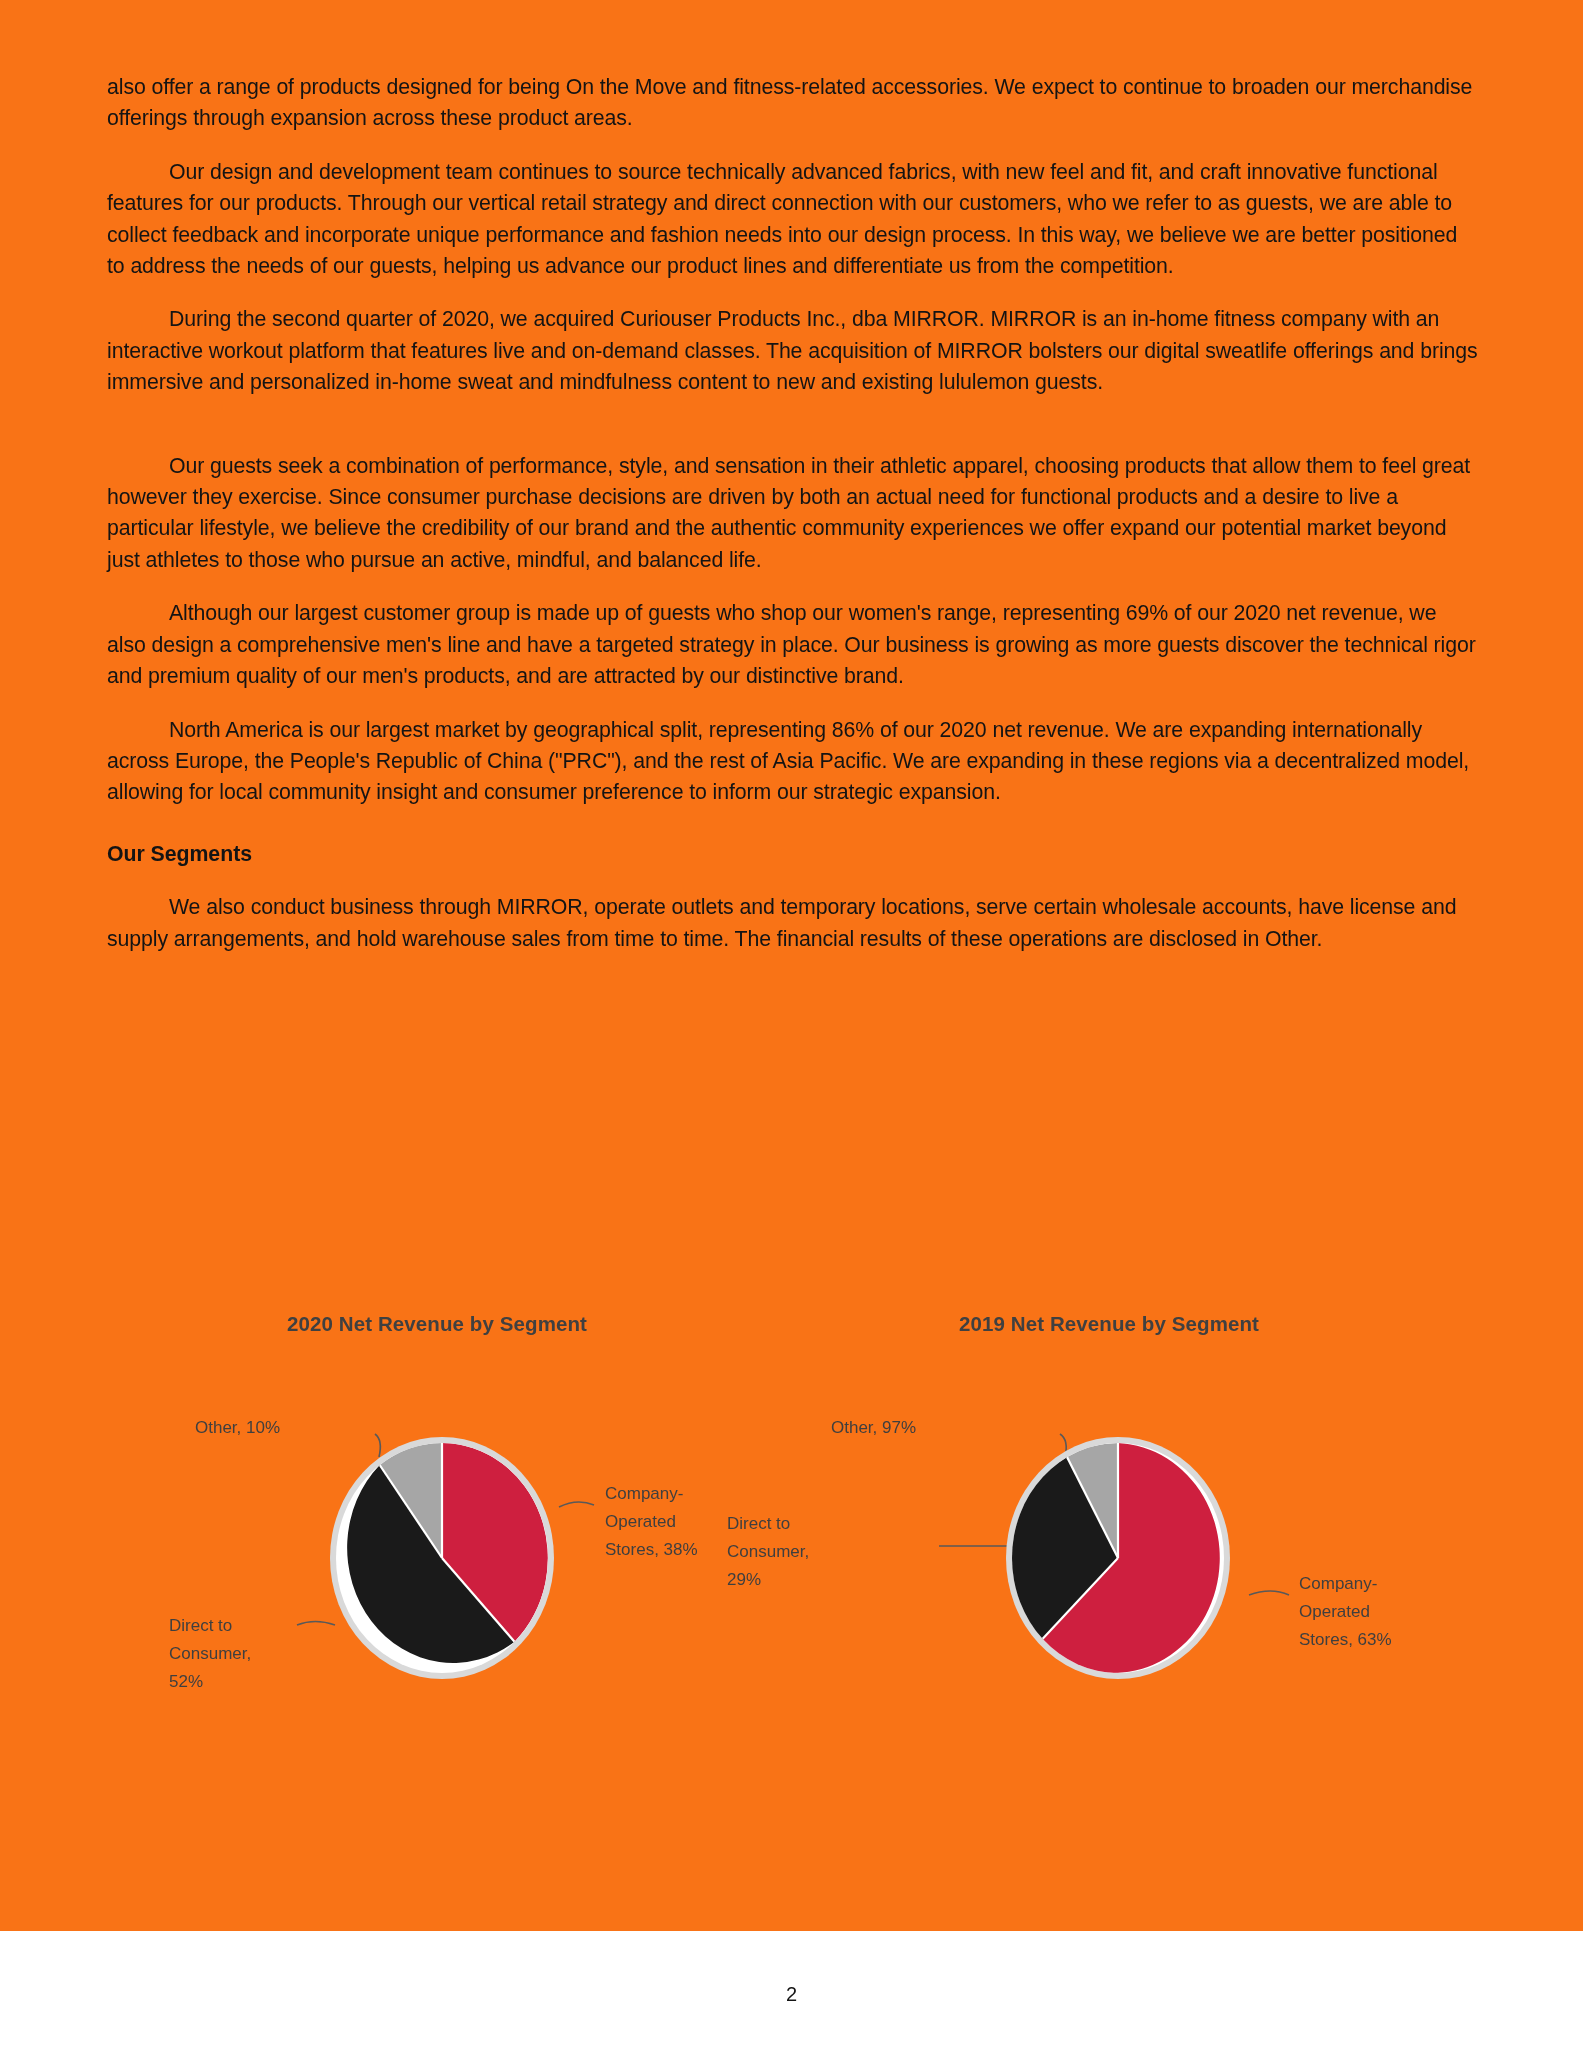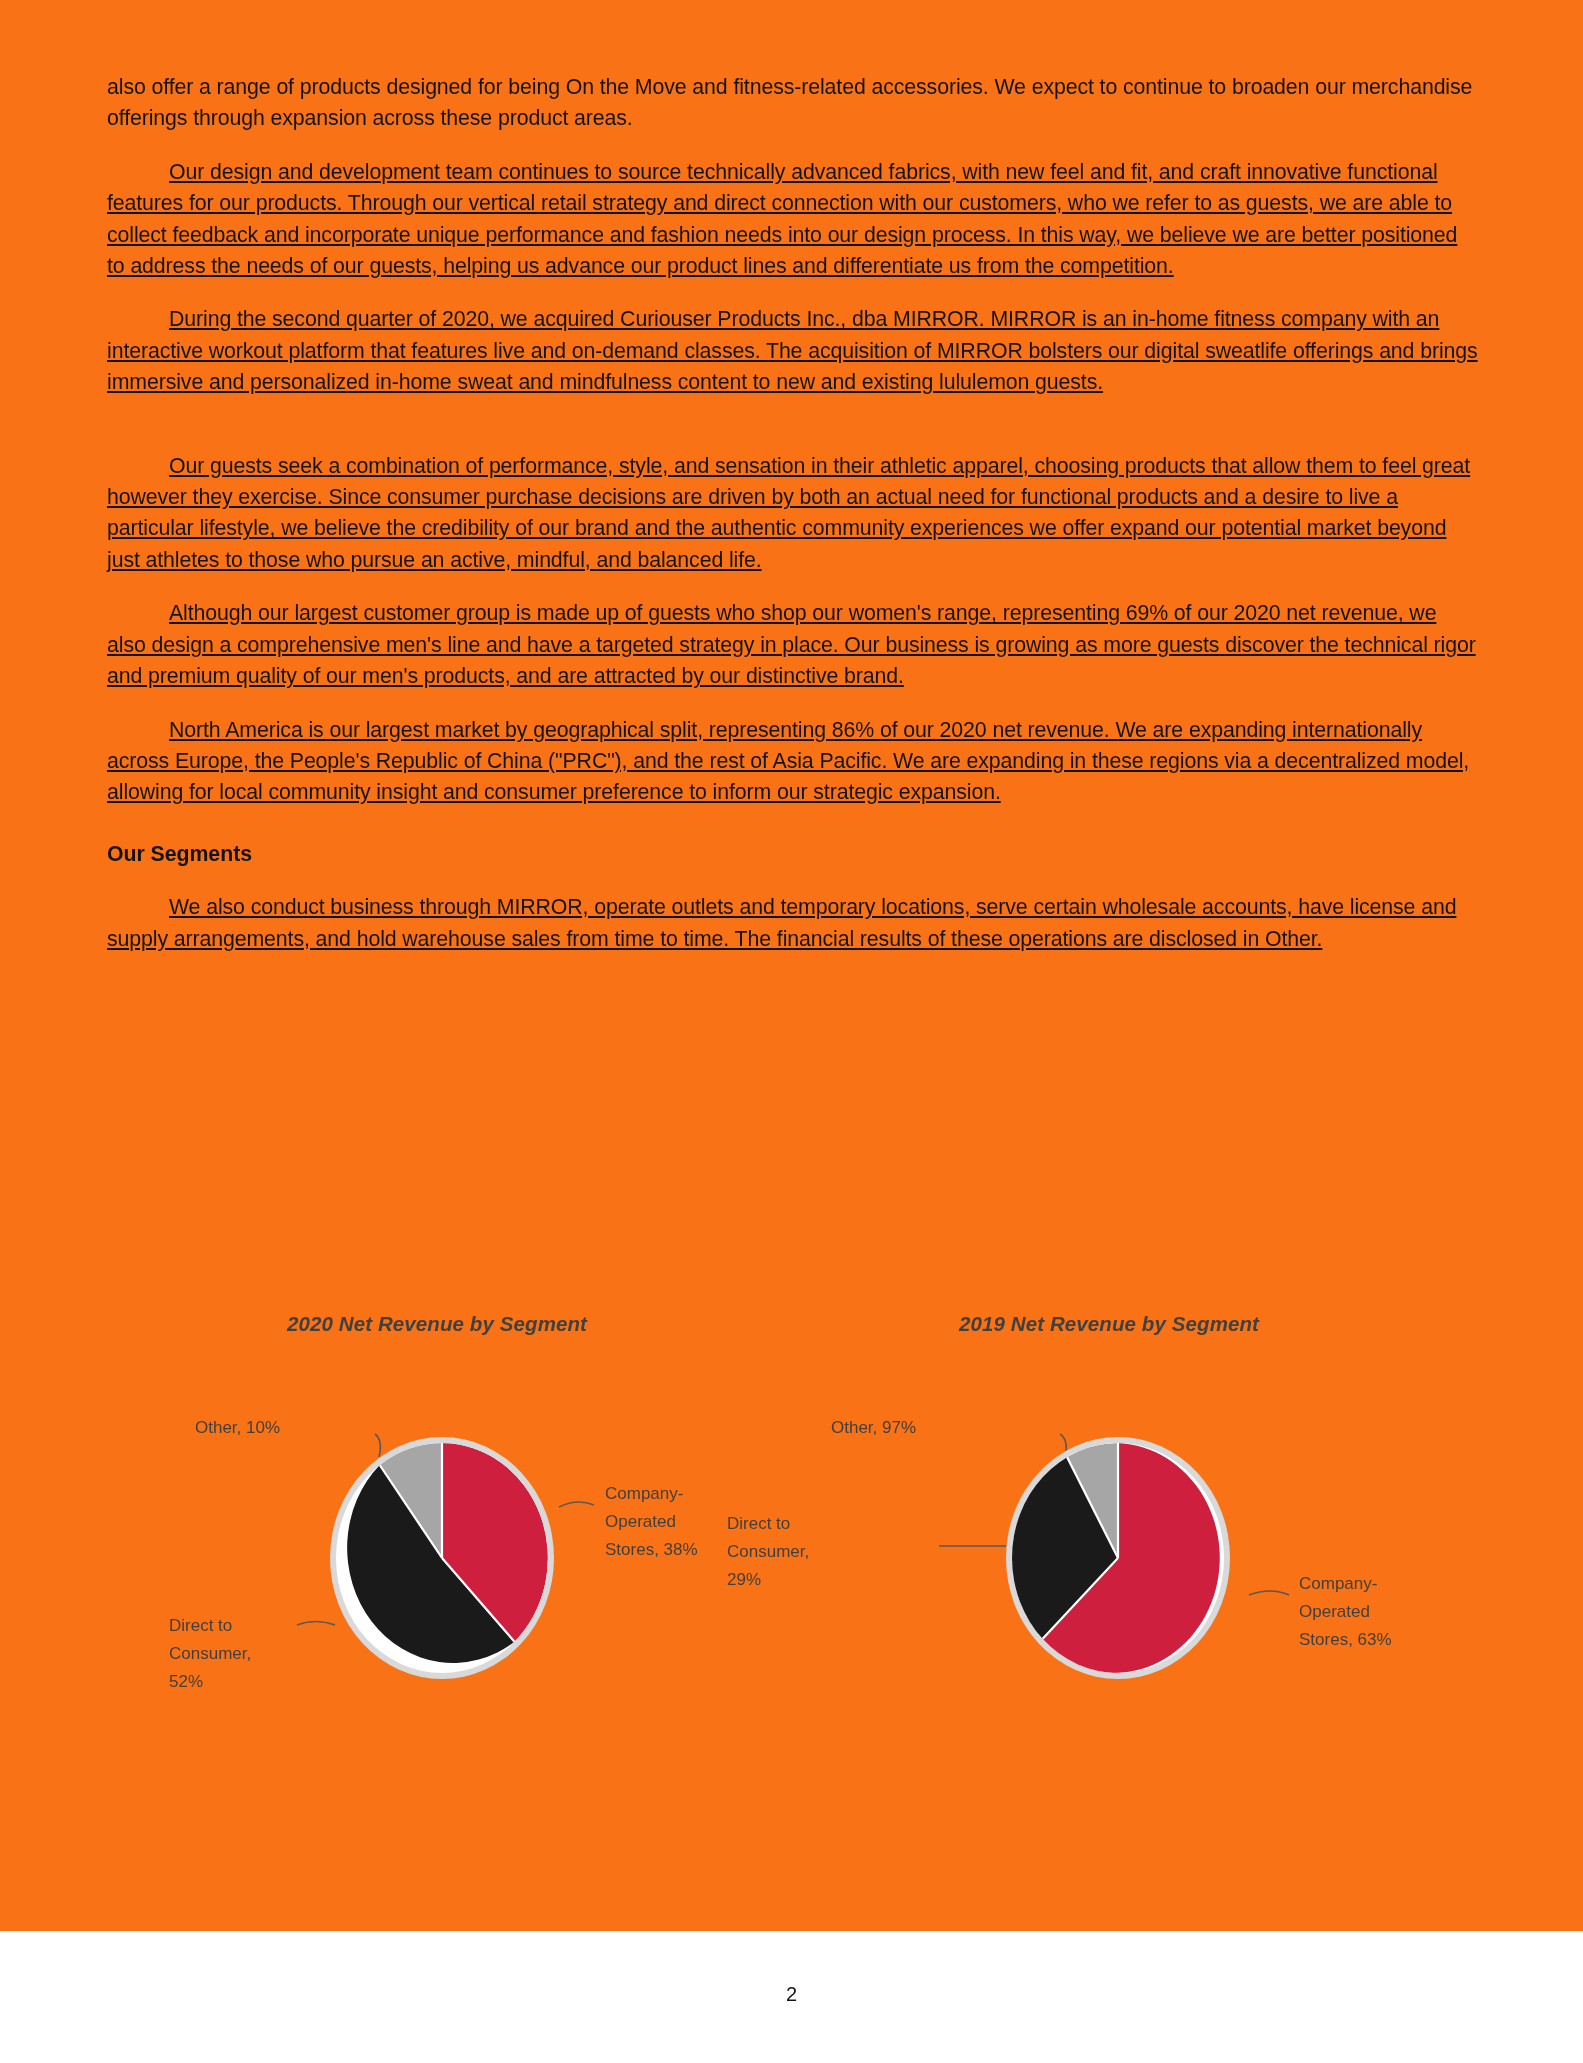--- a/index.html
+++ b/index.html
@@ -34,21 +34,20 @@
     line-height: 31.4px;
     color: #141414;
     text-align: left;
     letter-spacing: -0.1px;
   }
   p.body-text + p.body-text {
     margin-top: 22px;
   }
   p.indent {
     text-indent: 62px;
-    text-decoration: underline;
   }
   h2.section-heading {
     margin: 0;
     font-size: 21.3px;
     line-height: 31.4px;
     font-weight: bold;
     color: #141414;
     letter-spacing: -0.05px;
   }
   .spacer-before-heading { height: 30px; }
@@ -74,21 +73,20 @@
   .chart-title {
     position: absolute;
     top: 0;
     left: 0;
     width: 660px;
     text-align: center;
     font-size: 20.5px;
     font-weight: bold;
     color: #404040;
     letter-spacing: 0.1px;
-    font-style: italic;
   }
 
   .pie-wrap {
     position: absolute;
   }
   .pie-left  { left: 229px; top: 131px; }
   .pie-right { left: 233px; top: 131px; }
 
   .pie {
     position: relative;

